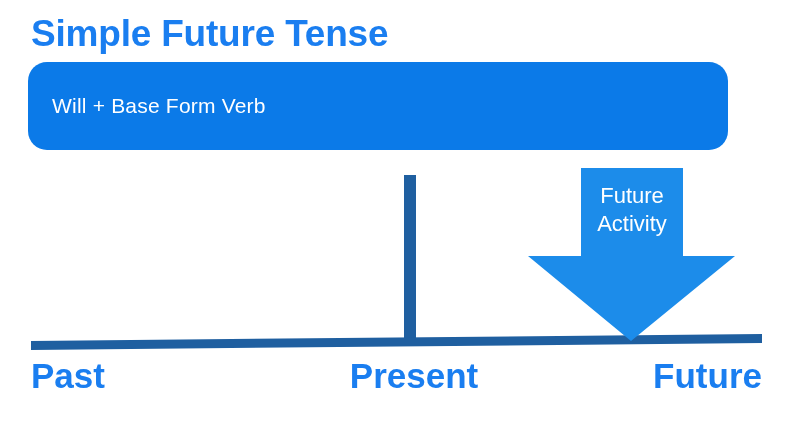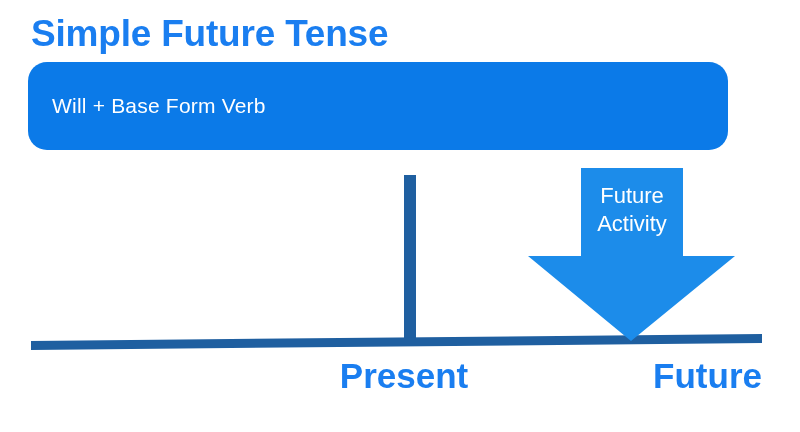--- a/index.html
+++ b/index.html
@@ -84,21 +84,21 @@
     font-weight: bold;
     color: #1a7ef0;
     line-height: 42px;
     white-space: nowrap;
   }
   #label-past {
     left: 31px;
     top: 355px;
   }
   #label-present {
-    left: 404px;
+    left: 414px;
     top: 355px;
     transform: translateX(-50%);
   }
   #label-future {
     left: 762px;
     top: 355px;
     transform: translateX(-100%);
   }
 </style>
 </head>
@@ -117,18 +117,19 @@
     <rect x="404" y="175" width="12" height="168" fill="#1f5fa0"></rect>
 
     <polygon points="31,341 762,334 762,343 31,350" fill="#1f5fa0"></polygon>
 
     <polygon points="581,168 683,168 683,256 735,256 631,341 528,256 581,256" fill="#1c8cea"></polygon>
   </svg>
 
   <div id="arrow-label">Future
 Activity</div>
 
+  <div class="axis-label" id="label-past">Past</div>
 
   <div class="axis-label" id="label-present">Present</div>
 
   <div class="axis-label" id="label-future">Future</div>
 
 </div>
 
 </body></html>

